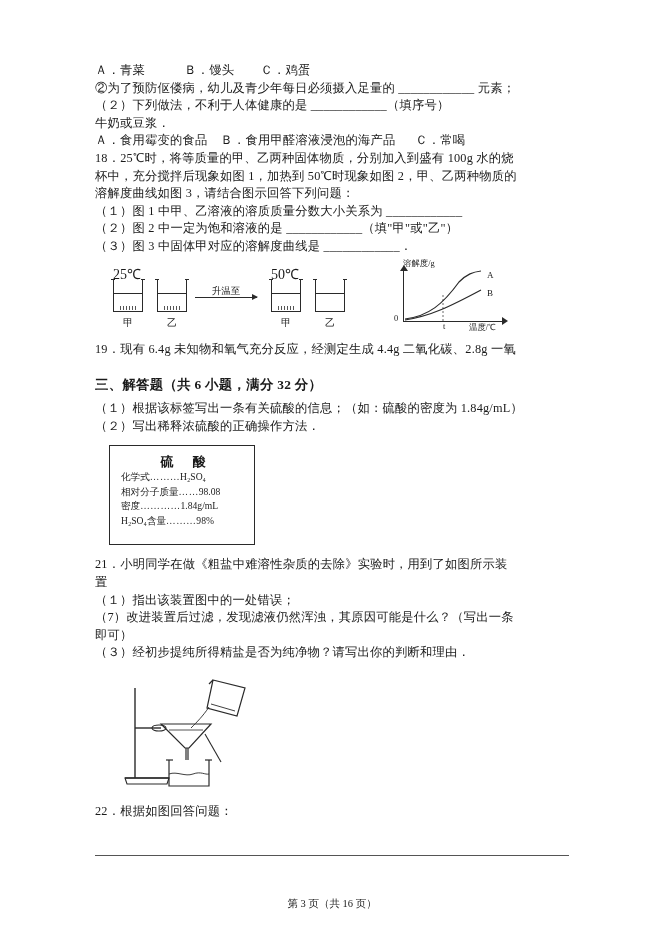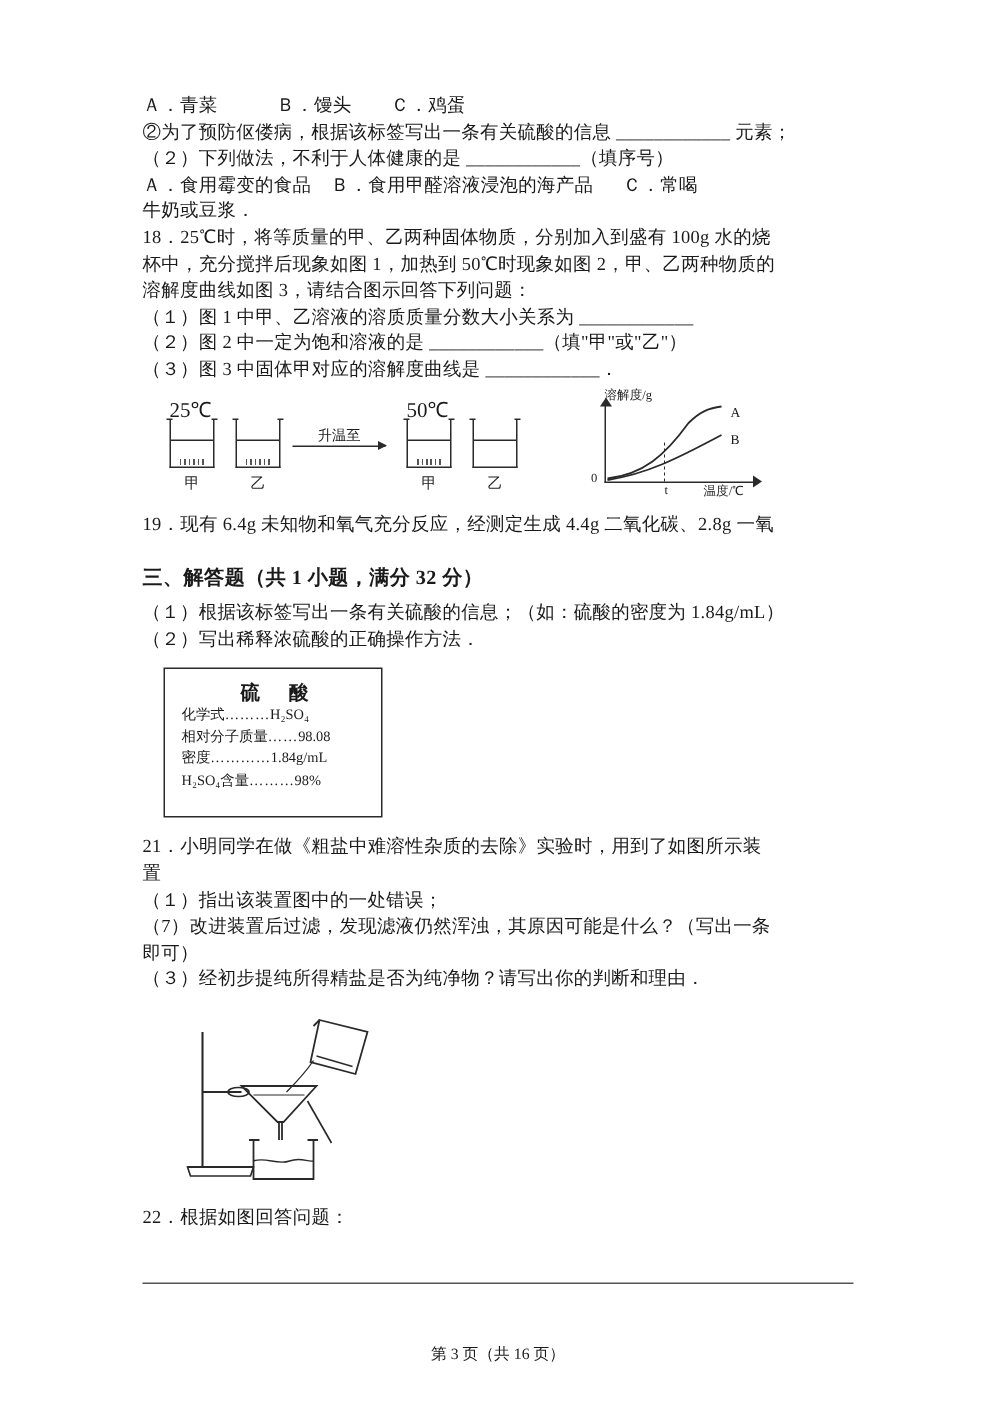--- a/index.html
+++ b/index.html
@@ -235,24 +235,24 @@
     margin-top: 36px;
   }
 </style>
 </head>
 <body>
 
 <div class="page">
   <div class="content">
 
     <div class="line para">Ａ．青菜            Ｂ．馒头        Ｃ．鸡蛋</div>
-    <div class="line para">②为了预防伛偻病，根据该标签写出一条有关硫酸的信息 ____________ 元素；</div>
+    <div class="line para">②为了预防伛偻病，幼儿及青少年每日必须摄入足量的 ____________ 元素；</div>
     <div class="line para">（２）下列做法，不利于人体健康的是 ____________（填序号）</div>
+    <div class="line para">牛奶或豆浆．</div>
     <div class="line para">Ａ．食用霉变的食品    Ｂ．食用甲醛溶液浸泡的海产品      Ｃ．常喝</div>
-    <div class="line para">牛奶或豆浆．</div>
     <div class="line para">18．25℃时，将等质量的甲、乙两种固体物质，分别加入到盛有 100g 水的烧</div>
     <div class="line para">杯中，充分搅拌后现象如图 1，加热到 50℃时现象如图 2，甲、乙两种物质的</div>
     <div class="line para">溶解度曲线如图 3，请结合图示回答下列问题：</div>
     <div class="line para">（１）图 1 中甲、乙溶液的溶质质量分数大小关系为 ____________</div>
     <div class="line para">（２）图 2 中一定为饱和溶液的是 ____________（填"甲"或"乙"）</div>
     <div class="line para">（３）图 3 中固体甲对应的溶解度曲线是 ____________．</div>
 
     <div class="fig-beakers">
 
       <div class="beaker-group" style="left:18px;">
@@ -313,21 +313,21 @@
         <div class="origin">0</div>
         <div class="tick-t">t</div>
         <div class="xlab">温度/℃</div>
       </div>
     </div>
 
     <div class="gap-sm"></div>
     <div class="line para">19．现有 6.4g 未知物和氧气充分反应，经测定生成 4.4g 二氧化碳、2.8g 一氧</div>
 
     <div class="gap-lg"></div>
-    <div class="section-title">三、解答题（共 1 小题，满分 32 分）</div>
+    <div class="section-title">三、解答题（共 6 小题，满分 32 分）</div>
     <div class="gap-sm"></div>
 
     <div class="line para">（１）根据该标签写出一条有关硫酸的信息；（如：硫酸的密度为 1.84g/mL）</div>
     <div class="line para">（２）写出稀释浓硫酸的正确操作方法．</div>
 
     <div class="fig-label-wrap">
       <div class="acid-label">
         <div class="acid-title">硫 酸</div>
         <div class="acid-row">
           <span>化学式</span><span class="dots">………</span><span>H₂SO₄</span>

